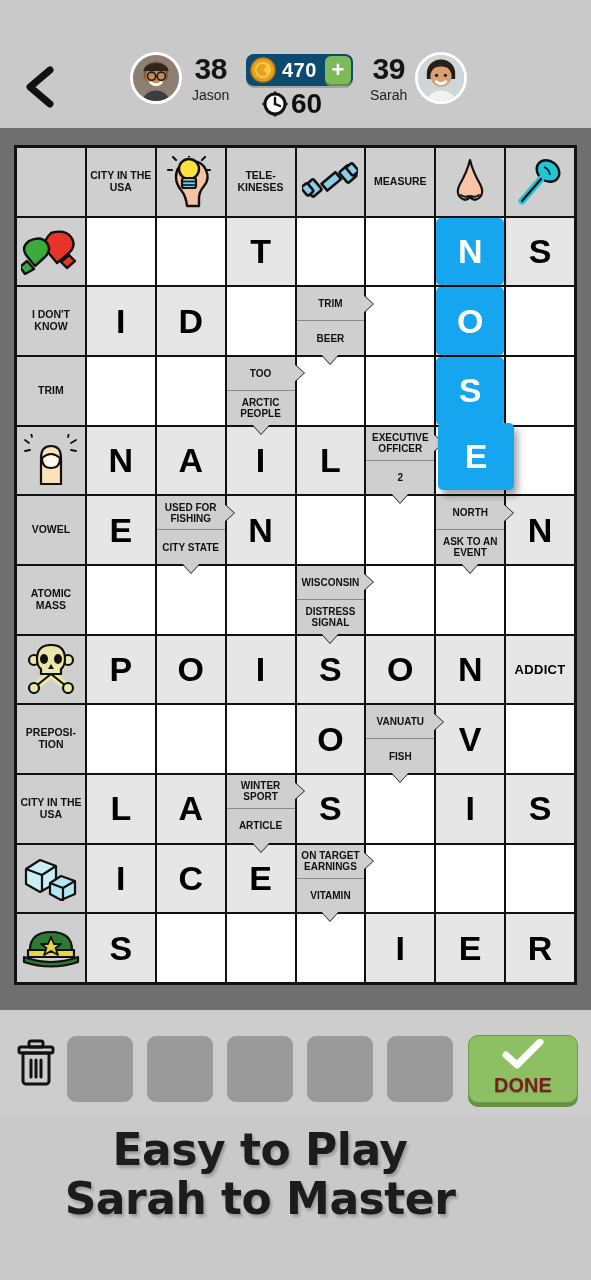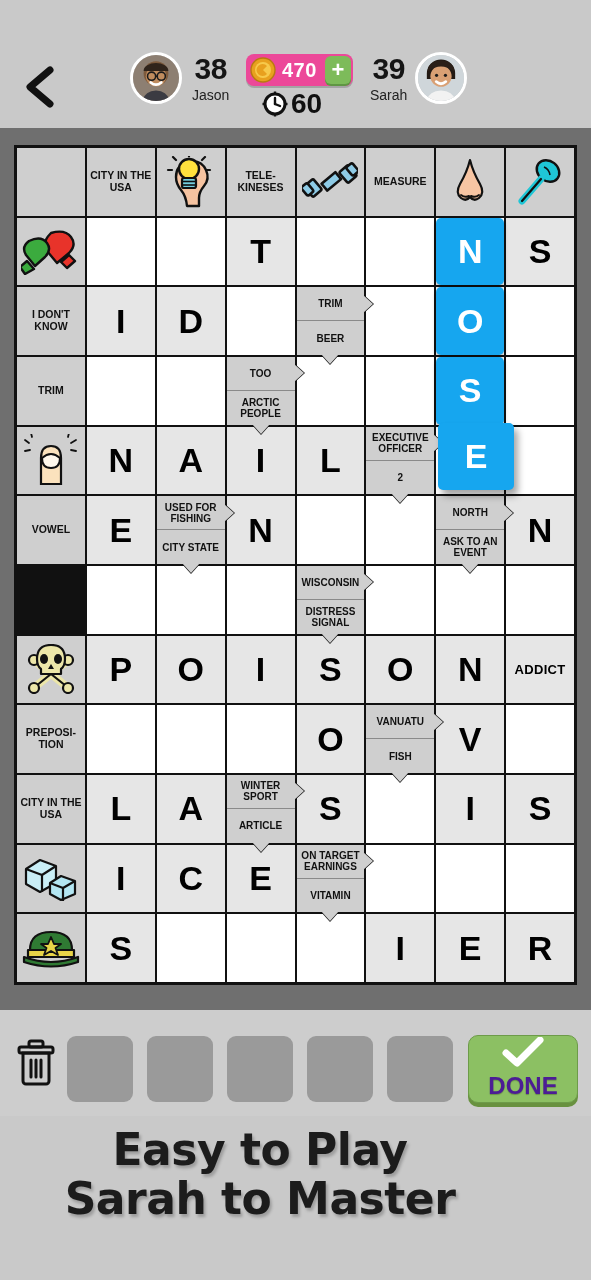--- a/index.html
+++ b/index.html
@@ -36,21 +36,21 @@
   .p-score { display:flex; flex-direction:column; align-items:center; line-height:1; }
   .p-num { font-size:30px; font-weight:bold; color:#151515; letter-spacing:-0.5px; }
   .p-name { font-size:14px; color:#222; margin-top:4px; }
 
   #player-left .p-score { margin-left:10px; }
   #player-right .p-score { margin-right:8px; }
 
   
   #coin-pill {
     position:absolute; left:246px; top:54px;
-    height:32px; background:#ec4899; border-radius:8px;
+    height:32px; background:#0c4a6e; border-radius:8px;
     display:flex; align-items:center; padding:0 2px 0 4px;
     box-shadow:0 2px 0 rgba(0,0,0,.18);
     text-align:center;
   }
   #coin-icon { width:26px; height:26px; flex:0 0 auto; }
   #coin-amount {
     color:#fff; font-size:20px; font-weight:bold; margin:0 8px 0 6px;
     letter-spacing:.5px;
   }
   #coin-plus {
@@ -170,21 +170,21 @@
   }
   #done-btn {
     position:absolute; right:13px; top:25px; width:110px; height:68px;
     background:#8cc063; border:1px solid #6d9b49; border-radius:10px;
     box-shadow:0 4px 0 #68913f;
     display:flex; flex-direction:column; align-items:center; justify-content:center;
     cursor:pointer;
   }
   #done-check { margin-top:-2px; }
   #done-label {
-    color:#4c1d95; font-size:24px; font-weight:bold; margin-top:1px;
+    color:#7f1d1d; font-size:20px; font-weight:bold; margin-top:1px;
     text-shadow:0 1px 1px rgba(0,0,0,.25);
   }
 
   
   #tagline {
     position:absolute; left:0; top:1125px; width:520px;
     text-align:center; line-height:1.12;
   }
   #tagline div {
     font-family:"DejaVu Sans", sans-serif;
@@ -455,20 +455,23 @@
     <div class="cell" style="grid-area: 6 / 6;"></div>
     <div class="cell clue" style="grid-area: 6 / 7;">
       <div class="split">
         <div class="half top">NORTH<span class="arrow-right"></span></div>
         <div class="half bottom">ASK TO AN EVENT<span class="arrow-down"></span></div>
       </div>
     </div>
     <div class="cell filled" style="grid-area: 6 / 8;">
       <span class="letter">N</span>
     </div>
+    <div class="cell clue" style="grid-area: 7 / 1;">
+      <span class="clue-text">ATOMIC MASS</span>
+    </div>
     <div class="cell" style="grid-area: 7 / 2;"></div>
     <div class="cell" style="grid-area: 7 / 3;"></div>
     <div class="cell" style="grid-area: 7 / 4;"></div>
     <div class="cell clue" style="grid-area: 7 / 5;">
       <div class="split">
         <div class="half top">WISCONSIN<span class="arrow-right"></span></div>
         <div class="half bottom">DISTRESS SIGNAL<span class="arrow-down"></span></div>
       </div>
     </div>
     <div class="cell" style="grid-area: 7 / 6;"></div>

